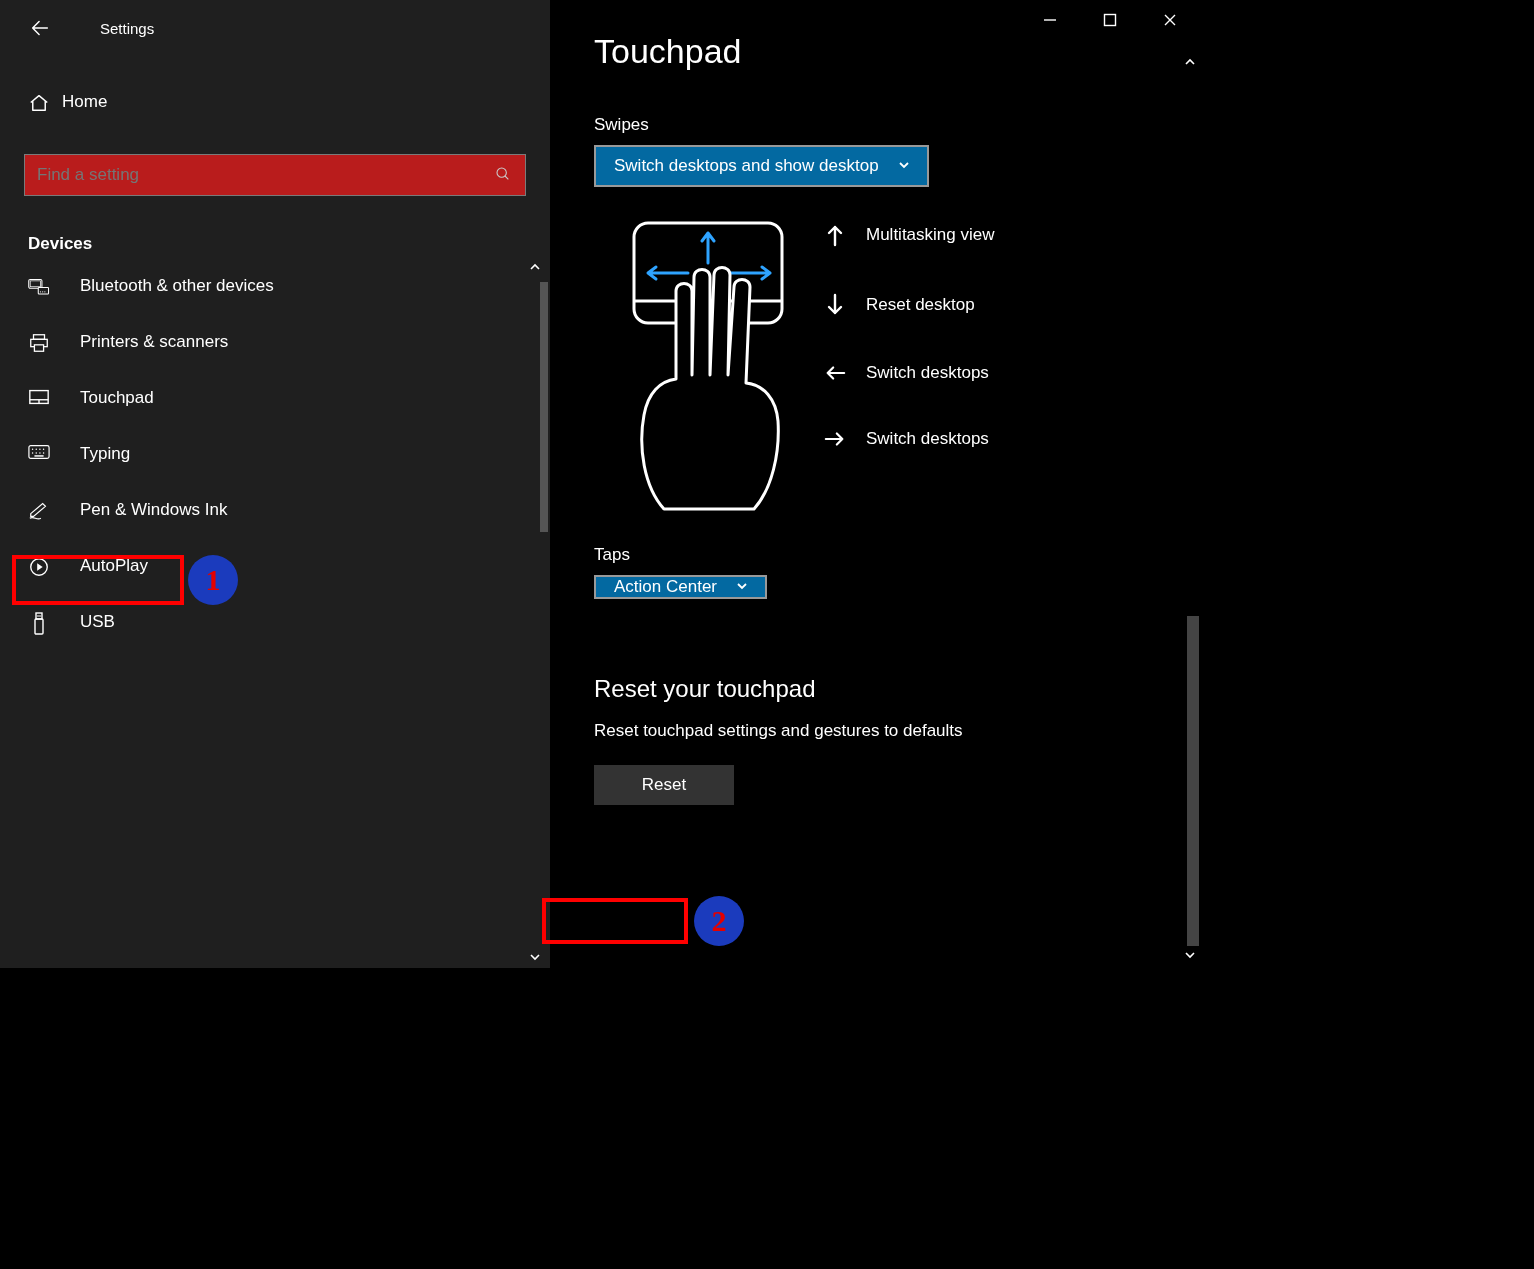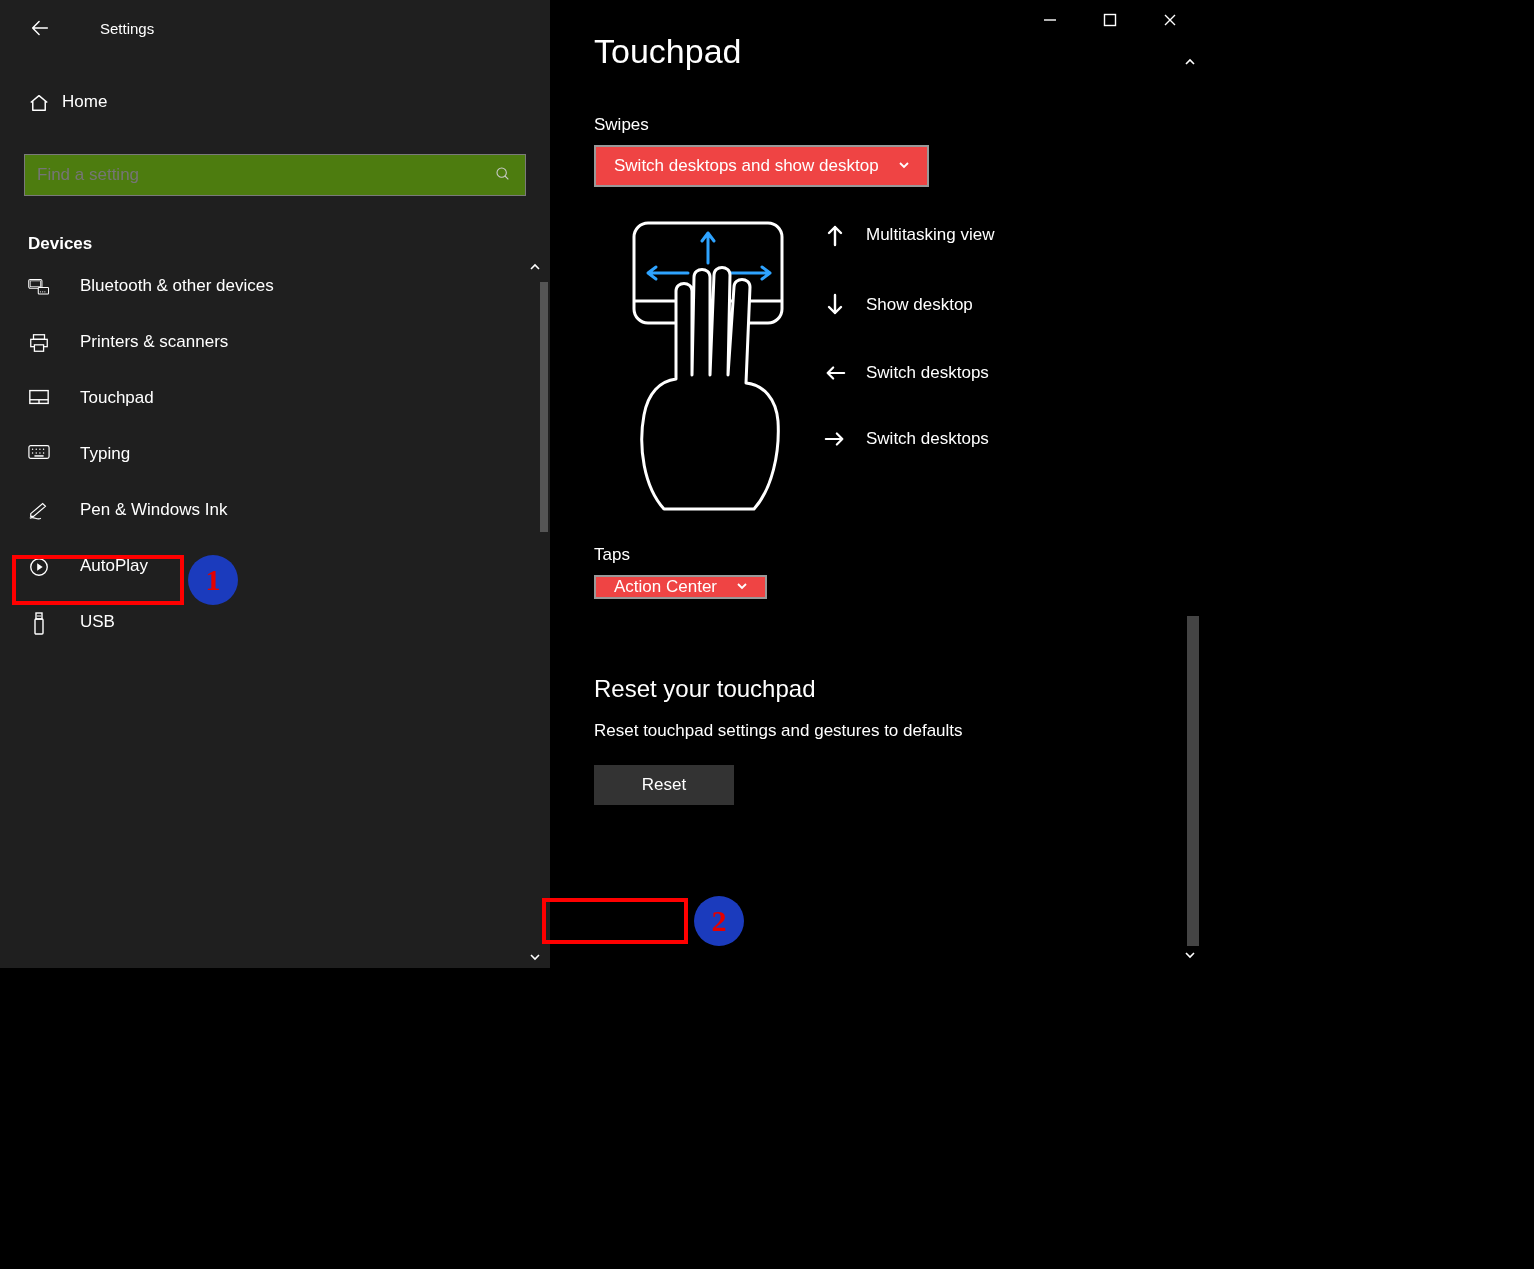--- a/index.html
+++ b/index.html
@@ -7,39 +7,39 @@
   .window { display: flex; width: 100%; height: 100%; }
   
   .sidebar { width: 550px; background: #1f1f1f; display: flex; flex-direction: column; position: relative; }
   .titlebar-left { display: flex; align-items: center; height: 56px; padding-left: 28px; gap: 48px; }
   .back-btn { width: 24px; height: 24px; display:flex; align-items:center; justify-content:center; cursor:pointer; }
   .title-label { font-size: 15px; font-weight: 400; }
   .home-row { display:flex; gap: 12px; padding: 36px 0 36px 28px; cursor:pointer;}
   .home-row .icon { width:22px; }
   .home-row span.lbl { font-size: 17px; }
   .search-wrap { margin: 0 24px 20px 24px; }
-  .search { display:flex; align-items:center; border:1px solid #7a7a7a; background:#4d7c0f; height:42px; padding:0 12px; }
+  .search { display:flex; align-items:center; border:1px solid #7a7a7a; background:#b91c1c; height:42px; padding:0 12px; }
   .search input { flex:1; background:transparent; border:none; outline:none; color:#ccc; font-size:17px; }
   .search .sicon { width:18px; height:18px; }
   .section-hdr { font-size:17px; font-weight:700; padding: 18px 0 22px 28px; }
   .navlist { position:relative; flex:1; }
   .navitem { display:flex; align-items:flex-start; gap:30px; padding: 0 0 0 28px; height:56px; cursor:pointer; font-size:17px; }
   .navitem .nicon { width:22px; display:flex; justify-content:center;}
   .nav-scroll-up { position:absolute; right:6px; top:-18px; width:18px; height:18px; color:#fff; font-size:12px; display:flex; align-items:center; justify-content:center;}
   .nav-scrollbar { position:absolute; right:2px; top:6px; width:8px; height:250px; background:#555; }
   .nav-scroll-dn { position:absolute; right:6px; bottom:2px; width:18px; height:18px; color:#fff; font-size:12px; display:flex; align-items:center; justify-content:center;}
 
   
   .main { flex:1; background:#000; position:relative; display:flex; flex-direction:column; }
   .sysbuttons { position:absolute; top:0; right:0; display:flex; }
   .sysbuttons .sb { width:60px; height:40px; display:flex; align-items:center; justify-content:center; cursor:pointer; }
   .content { padding: 32px 0 0 44px; height:100%; position:relative; }
   h1.page-title { font-size:34px; font-weight:400; margin-bottom: 44px; }
   .field-label { font-size:17px; margin-bottom:10px; }
-  .combo { border:2px solid #999; background:#ef4444; display:inline-flex; align-items:center; padding:0 16px 0 18px; height:42px; cursor:pointer; gap:18px; font-size:17px; margin-bottom: 30px;}
+  .combo { border:2px solid #999; background:#0369a1; display:inline-flex; align-items:center; padding:0 16px 0 18px; height:42px; cursor:pointer; gap:18px; font-size:17px; margin-bottom: 30px;}
   .combo.small { height:24px; }
   .combo .chev { font-size:14px; }
   .gesture-row { display:flex; align-items:flex-start; gap:60px; margin-bottom: 24px;}
   .gesture-img { width:170px; }
   .gesture-list { display:flex; flex-direction:column; gap:46px; padding-top:6px;}
   .gesture-list .gitem { display:flex; align-items:center; gap:20px; font-size:17px; }
   .gesture-list .garrow { width:22px; display:flex; justify-content:center; }
   .section2 { font-size:24px; font-weight:400; margin: 46px 0 18px 0; }
   .desc { font-size:17px; margin-bottom: 24px; }
   .button { background:#333; color:#fff; border:none; width:140px; height:40px; font-size:17px; cursor:pointer; }
@@ -270,21 +270,21 @@
                 </svg>
               </span>
             <span>Multitasking view</span>
           </div>
           <div class="gitem">
             <span class="garrow">
                 <svg width="20" height="24" viewBox="0 0 20 24">
                   <path d="M10 2v18M4 14l6 6 6-6" stroke="#fff" stroke-width="2.4" fill="none" stroke-linecap="round" stroke-linejoin="round"></path>
                 </svg>
               </span>
-            <span>Show desktop</span>
+            <span>Reset desktop</span>
           </div>
           <div class="gitem">
             <span class="garrow">
                 <svg width="24" height="20" viewBox="0 0 24 20">
                   <path d="M22 10H4M10 4l-6 6 6 6" stroke="#fff" stroke-width="2.4" fill="none" stroke-linecap="round" stroke-linejoin="round"></path>
                 </svg>
               </span>
             <span>Switch desktops</span>
           </div>
           <div class="gitem">

